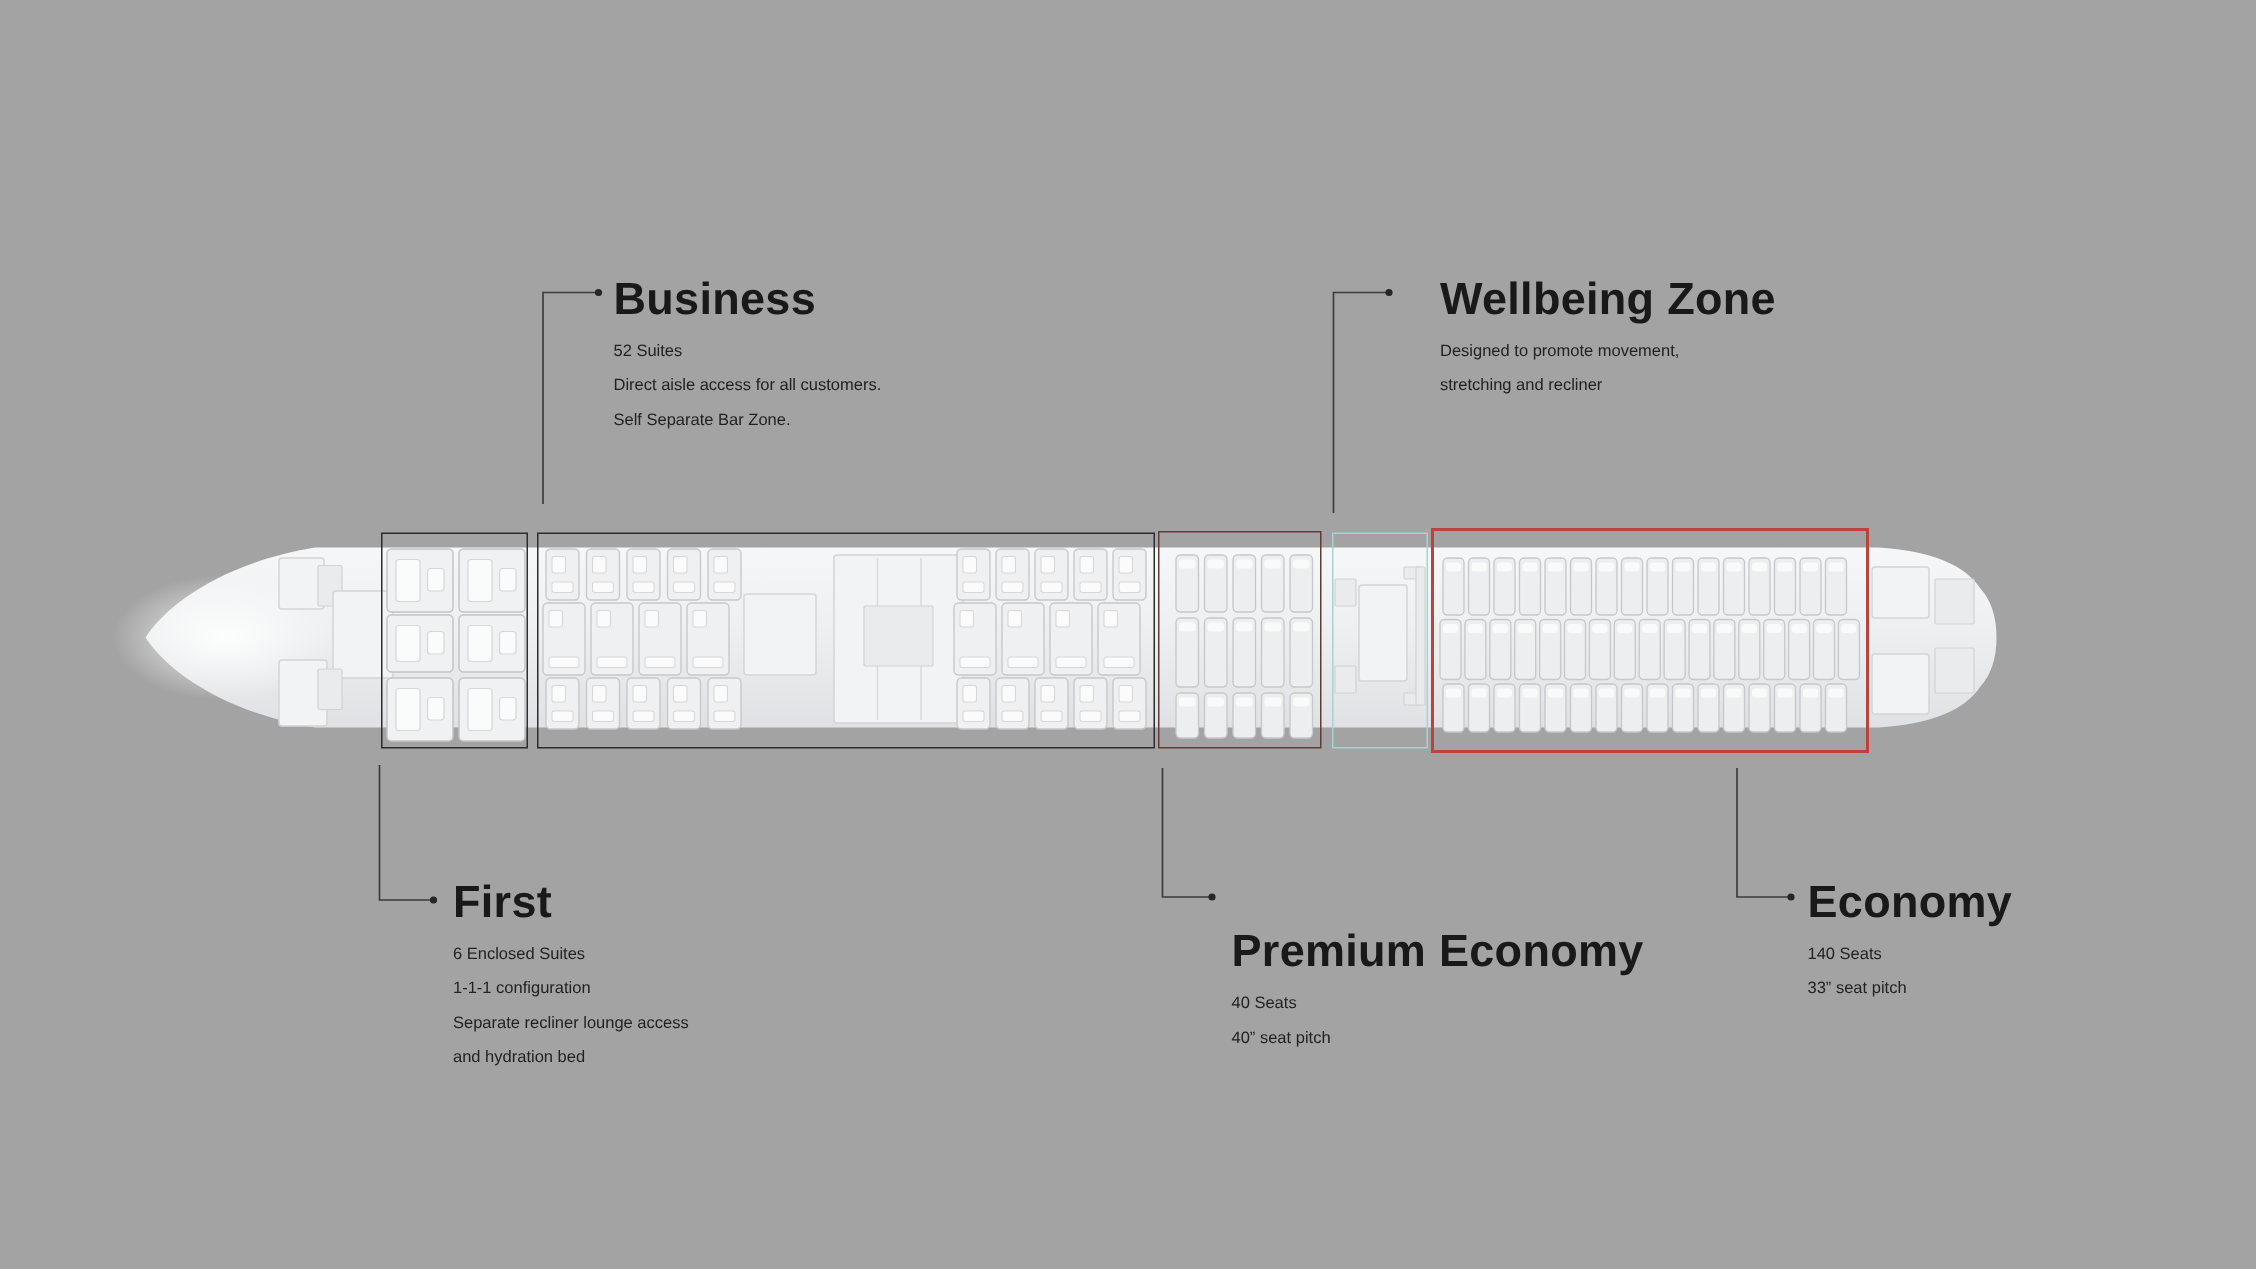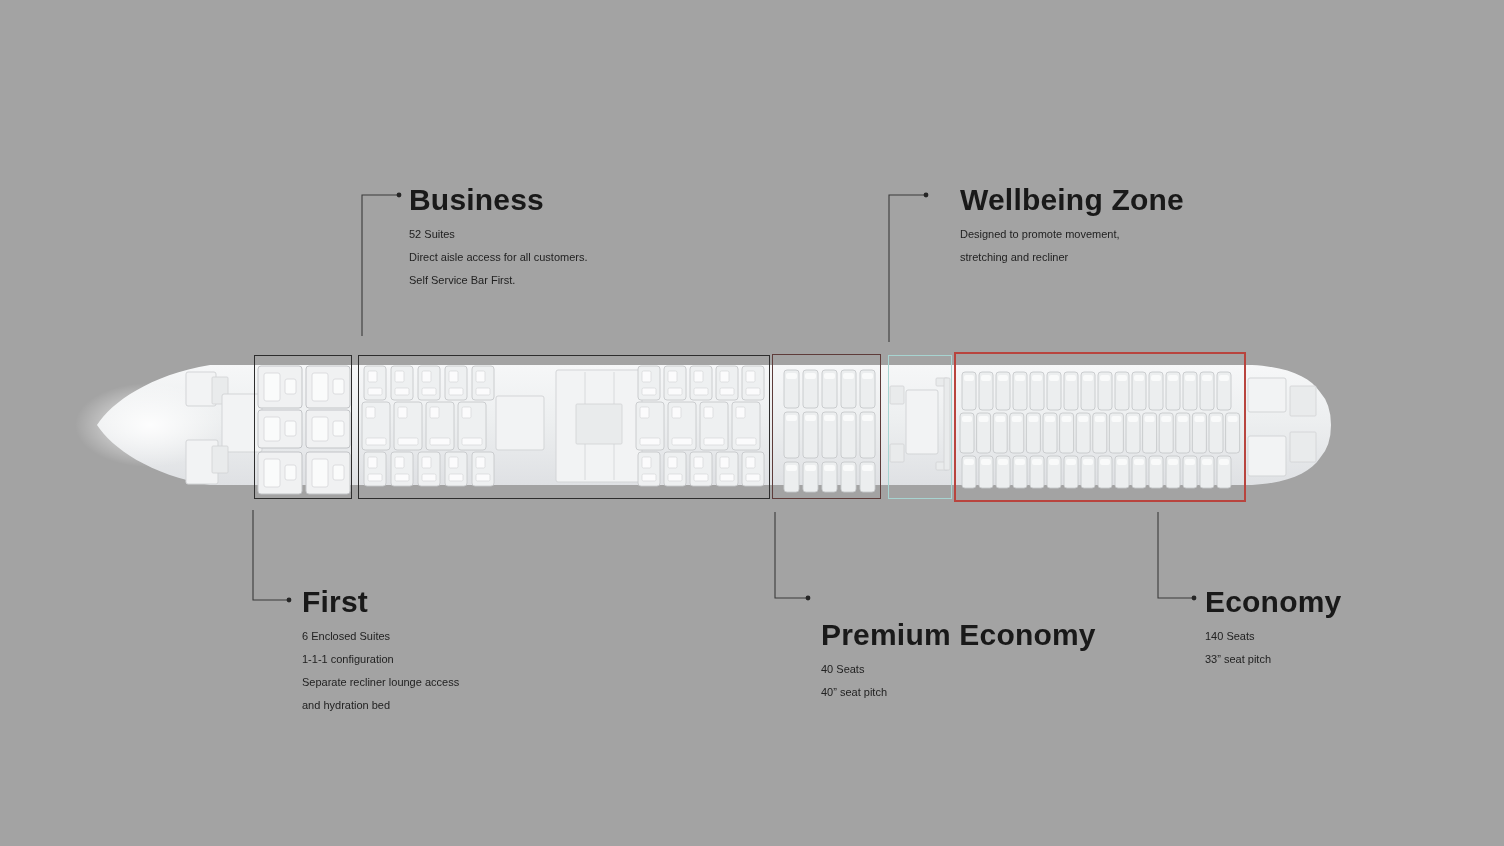--- a/index.html
+++ b/index.html
@@ -347,21 +347,21 @@
   <div class="zone zone-first" style="border-color: rgb(45, 45, 45);"></div>
   <div class="zone zone-business" style="border-color: rgb(45, 45, 45);"></div>
   <div class="zone zone-premium" style="border-color: rgb(94, 60, 58);"></div>
   <div class="zone zone-wellbeing" style="border-color: rgb(167, 212, 209);"></div>
   <div class="zone zone-economy" style="border-color: rgb(184, 68, 62);"></div>
 
   <div class="label label-business">
     <div class="title">Business</div>
     <div class="line">52 Suites</div>
     <div class="line">Direct aisle access for all customers.</div>
-    <div class="line">Self Service Bar First.</div>
+    <div class="line">Self Separate Bar Zone.</div>
   </div>
 
   <div class="label label-wellbeing">
     <div class="title">Wellbeing Zone</div>
     <div class="line">Designed to promote movement,</div>
     <div class="line">stretching and recliner</div>
   </div>
 
   <div class="label label-first">
     <div class="title">First</div>

